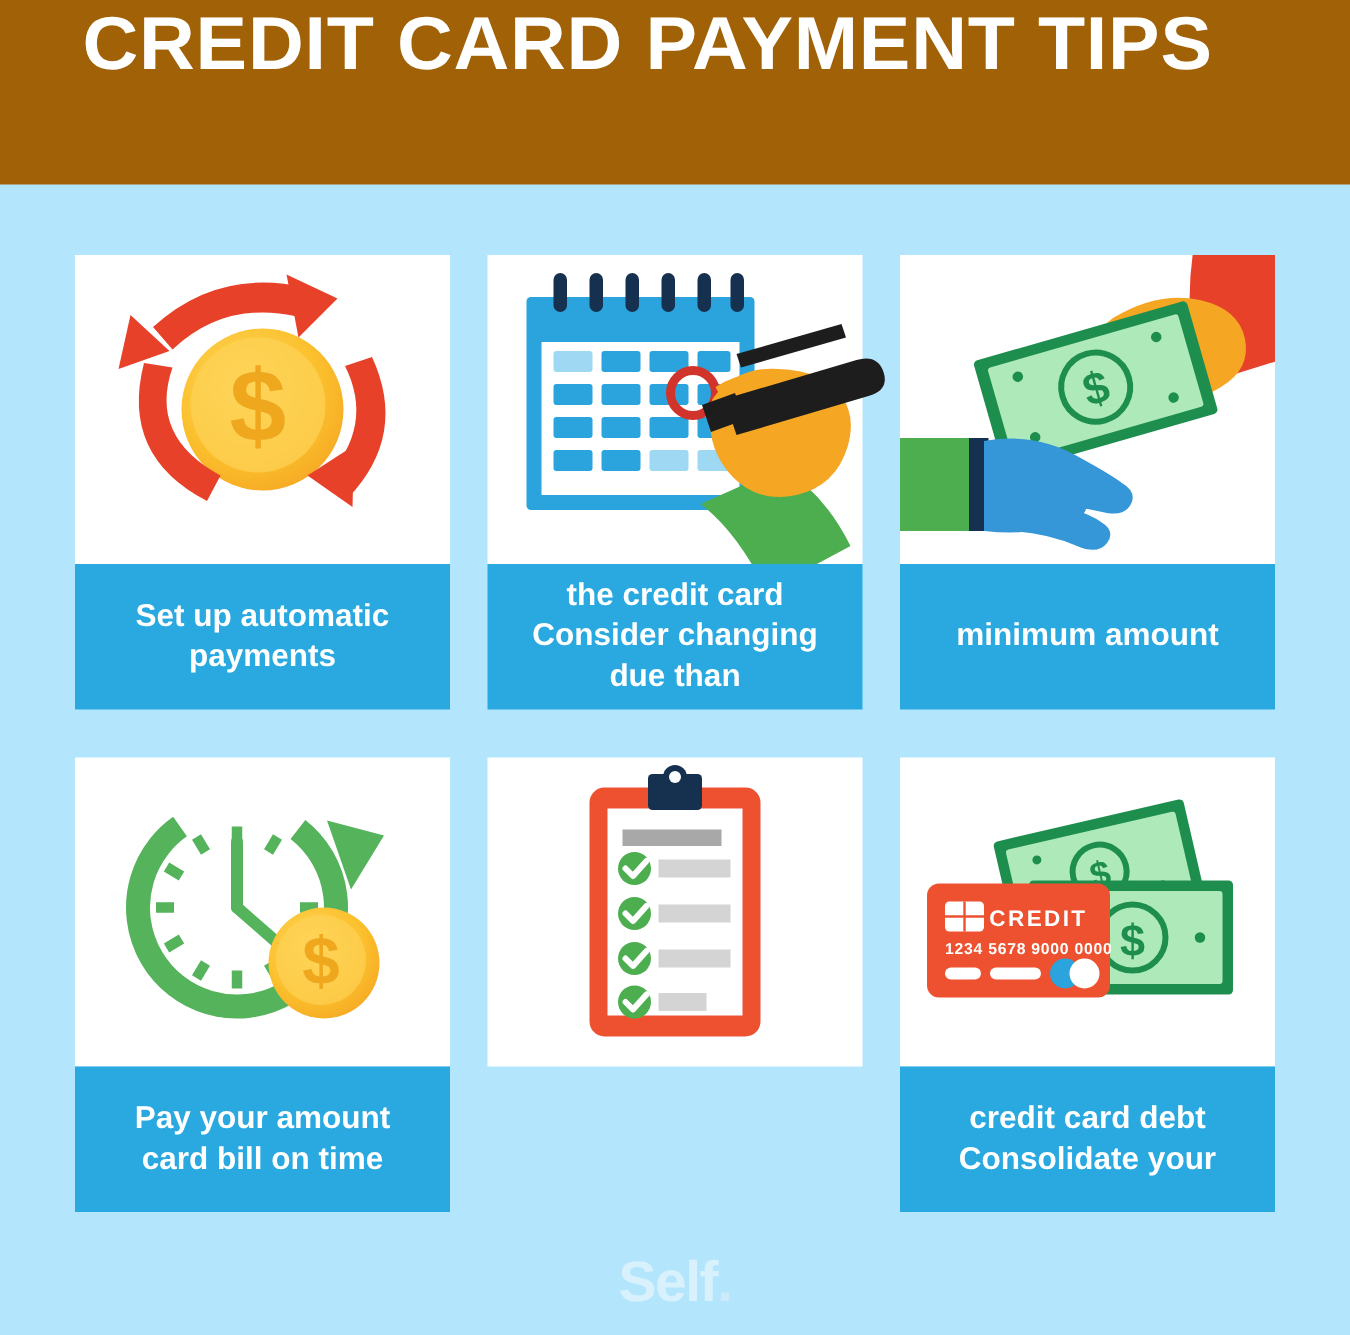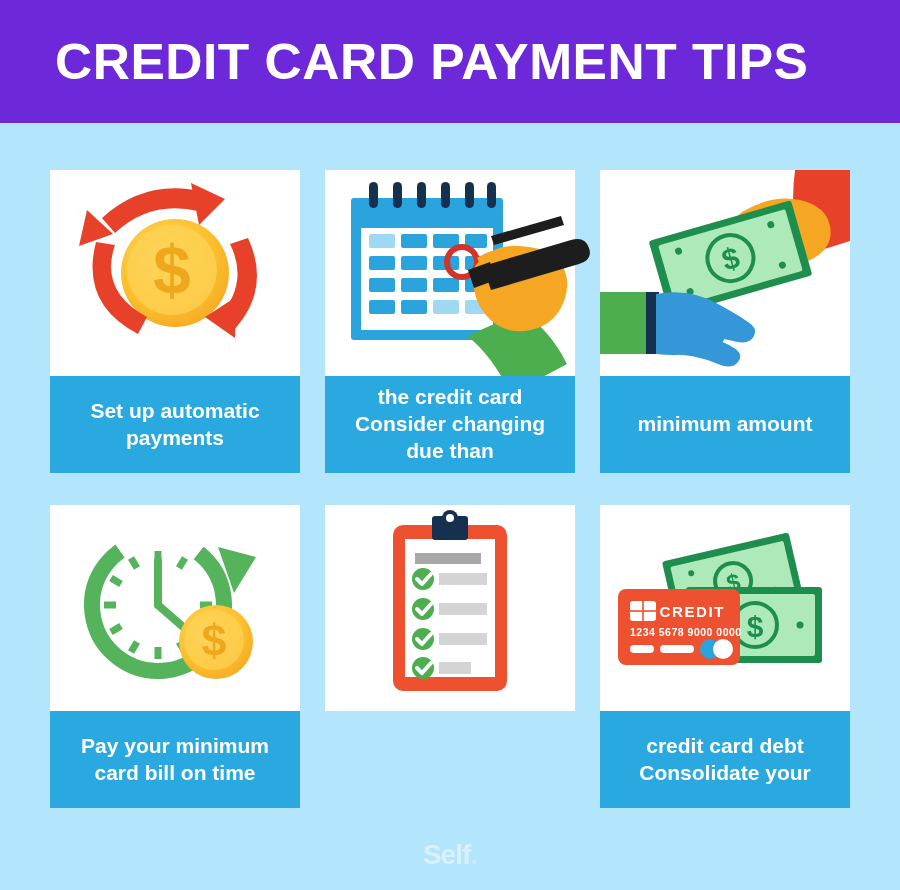--- a/index.html
+++ b/index.html
@@ -6,22 +6,22 @@
   body{
     width:900px;height:890px;
     background:#b3e5fc;
     font-family:"Liberation Sans", sans-serif;
     overflow:hidden;
     position:relative;
   }
   
   .header{
     position:absolute;left:0;top:0;width:900px;height:123px;
-    background:#6d28d9;
-    display:flex;align-items:center;
+    background:#a16207;
+    display:flex;
   }
   .header-title{
     color:#ffffff;
     font-size:50px;
     font-weight:bold;
     letter-spacing:0.5px;
     margin-left:55px;
     white-space:nowrap;
     transform:scaleX(1.03);
     transform-origin:left center;
@@ -58,21 +58,21 @@
   .card-caption span{display:block;}
   
   svg.art{display:block;}
   
   .footer{
     position:absolute;left:0;top:820px;width:900px;height:70px;
     display:flex;align-items:center;justify-content:center;
   }
   .logo{
     color:#d9f1fd;
-    font-size:28px;font-weight:bold;letter-spacing:-1px;
+    font-size:38px;font-weight:bold;letter-spacing:-1px;
   }
   .logo .dot{color:#cdeafa;}
 </style>
 </head>
 <body>
 
 <div class="header">
   <div class="header-title">CREDIT CARD PAYMENT TIPS</div>
 </div>
 
@@ -242,21 +242,21 @@
         <line x1="108" y1="100" x2="108" y2="56" stroke="#55b35c" stroke-width="8" stroke-linecap="round"></line>
         <line x1="108" y1="100" x2="140" y2="128" stroke="#55b35c" stroke-width="8" stroke-linecap="round"></line>
 
         <circle cx="166" cy="137" r="37" fill="url(#coinGrad2)"></circle>
         <circle cx="164" cy="135" r="30" fill="#fdd255" opacity="0.7"></circle>
         <text x="164" y="151" font-family="'Liberation Sans',sans-serif" font-size="45" font-weight="bold" fill="#efa81e" text-anchor="middle">$</text>
       </svg>
     </div>
     <div class="card-caption">
       <div>
-        <span>Pay your minimum</span>
+        <span>Pay your amount</span>
         <span>card bill on time</span>
       </div>
     </div>
   </div>
 
   <div class="card">
     <div class="card-art card-art-clip">
       <svg class="art" width="250" height="206" viewBox="0 0 250 206">
 
         <rect x="68" y="20" width="114" height="166" rx="10" fill="#ed5130"></rect>

